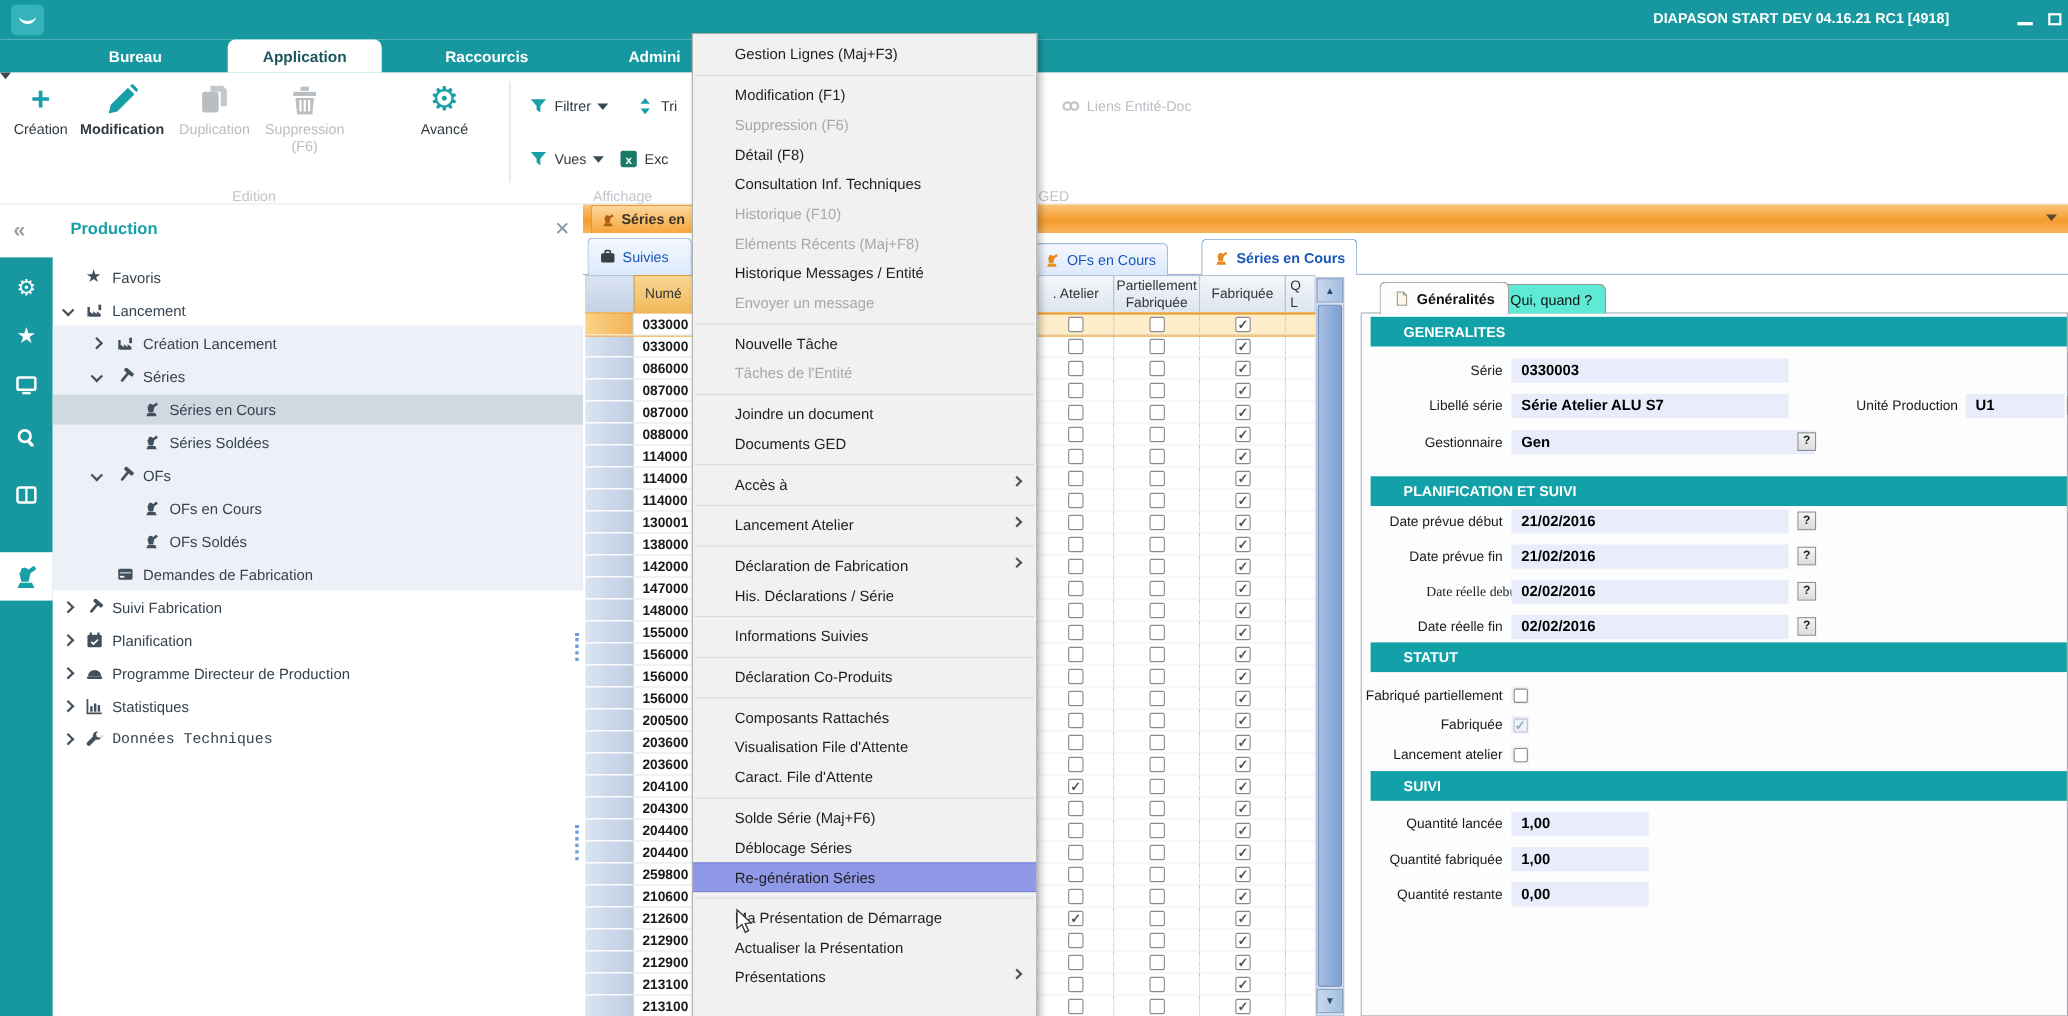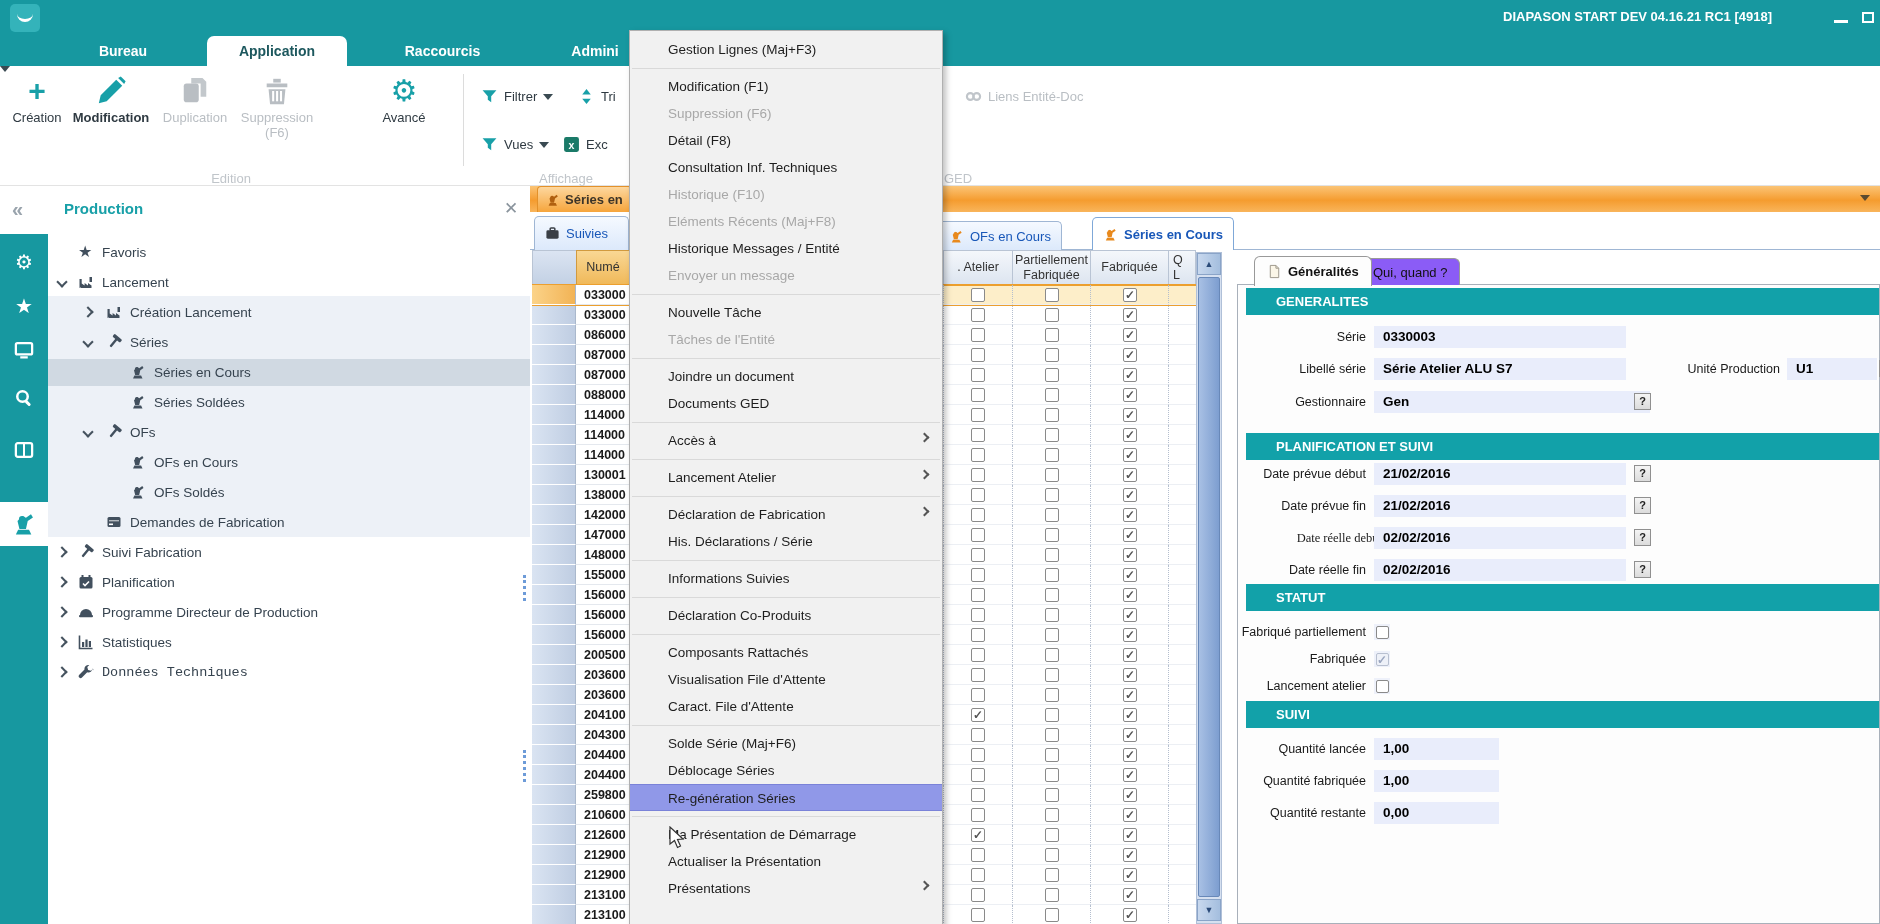--- a/index.html
+++ b/index.html
@@ -64,21 +64,21 @@
 .cbox{width:14px;height:14px;background:#fff;border:1px solid #8a8a8a;border-radius:2px;font-size:12px;line-height:12px;text-align:center;color:#555;font-weight:bold}
 .rowsel{position:absolute;left:0;width:664px;height:22px;border-top:2px solid #ec9f2e;border-bottom:2px solid #ec9f2e;background:#fdeec9;z-index:1}
 
 .sbar{left:1196px;top:252px;width:26px;height:672px;background:#d6e0f0;border:1px solid #b0c0d8}
 .sbtn{position:absolute;left:0;width:24px;height:22px;background:linear-gradient(90deg,#c8d8ee,#a4bede);border:1px solid #8aa4c8;display:flex;align-items:center;justify-content:center;font-size:9px;color:#3a5higher0}
 .sthumb{position:absolute;left:1px;width:22px;background:linear-gradient(90deg,#a8c0e4,#7d9ed0);border:1px solid #6888b8;border-radius:2px}
 
 .card{left:1237px;top:284px;width:643px;height:640px;background:#fdfdfd;border:1px solid #a8b0ba}
 .dtab{position:absolute;display:flex;align-items:center;gap:6px;background:#fdfdfd;border:1px solid #999;border-bottom:none;border-radius:6px 6px 0 0;padding:0 12px;font-size:13px;color:#111;z-index:3}
 .dtab.active{font-weight:bold}
-.dtab.back{background:#8b5cf6;z-index:2}
+.dtab.back{background:#5eead4;z-index:2}
 .secbar{position:absolute;left:8px;right:0;height:27px;background:#12a1a9;color:#fff;font-weight:bold;font-size:13px;line-height:27px;padding-left:30px}
 .flabel{position:absolute;font-size:12.5px;color:#1a1a1a;text-align:right}
 .ffield{position:absolute;height:22px;background:#e9edfb;font-size:13.5px;font-weight:bold;color:#000;line-height:22px;padding-left:9px}
 .qbtn{position:absolute;width:17px;height:17px;background:linear-gradient(180deg,#f4f4f4,#dcdcdc);border:1px solid #909090;font-size:11px;font-weight:bold;color:#222;text-align:center;line-height:15px}
 .scheck{position:absolute;width:16px;height:16px;background:#eef1fa;display:flex;align-items:center;justify-content:center}
 .scheck .cbox{width:13px;height:13px}
 .scheck.dis .cbox{background:#eef1f8;border-color:#b8c0d0;color:#9aa6c0}
 
 .menu{left:629px;top:30px;width:314px;height:898px;background:#f1f1f1;border:1px solid #b0b0b0;box-shadow:3px 3px 6px rgba(0,0,0,.25);z-index:10;padding-top:5px}
 .mitem{position:relative;height:27px;line-height:27px;padding-left:38px;font-size:13.5px;color:#1e1e1e;white-space:nowrap}

